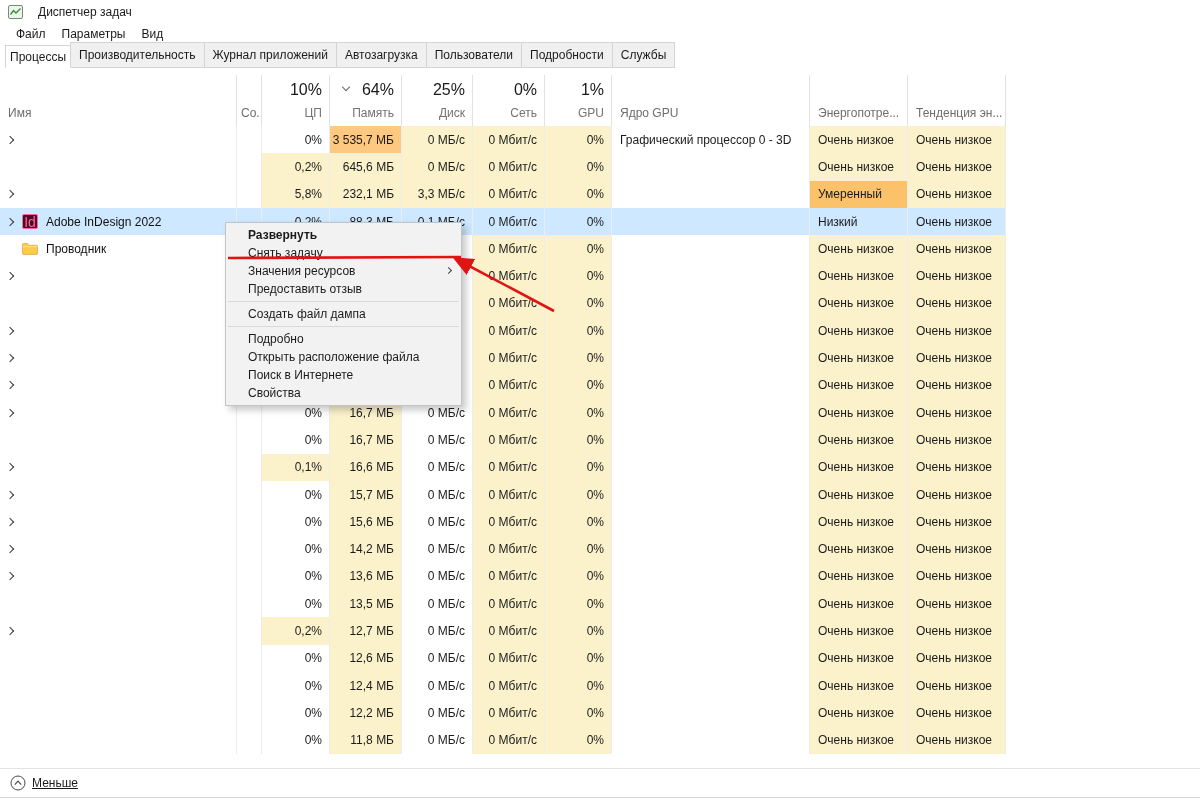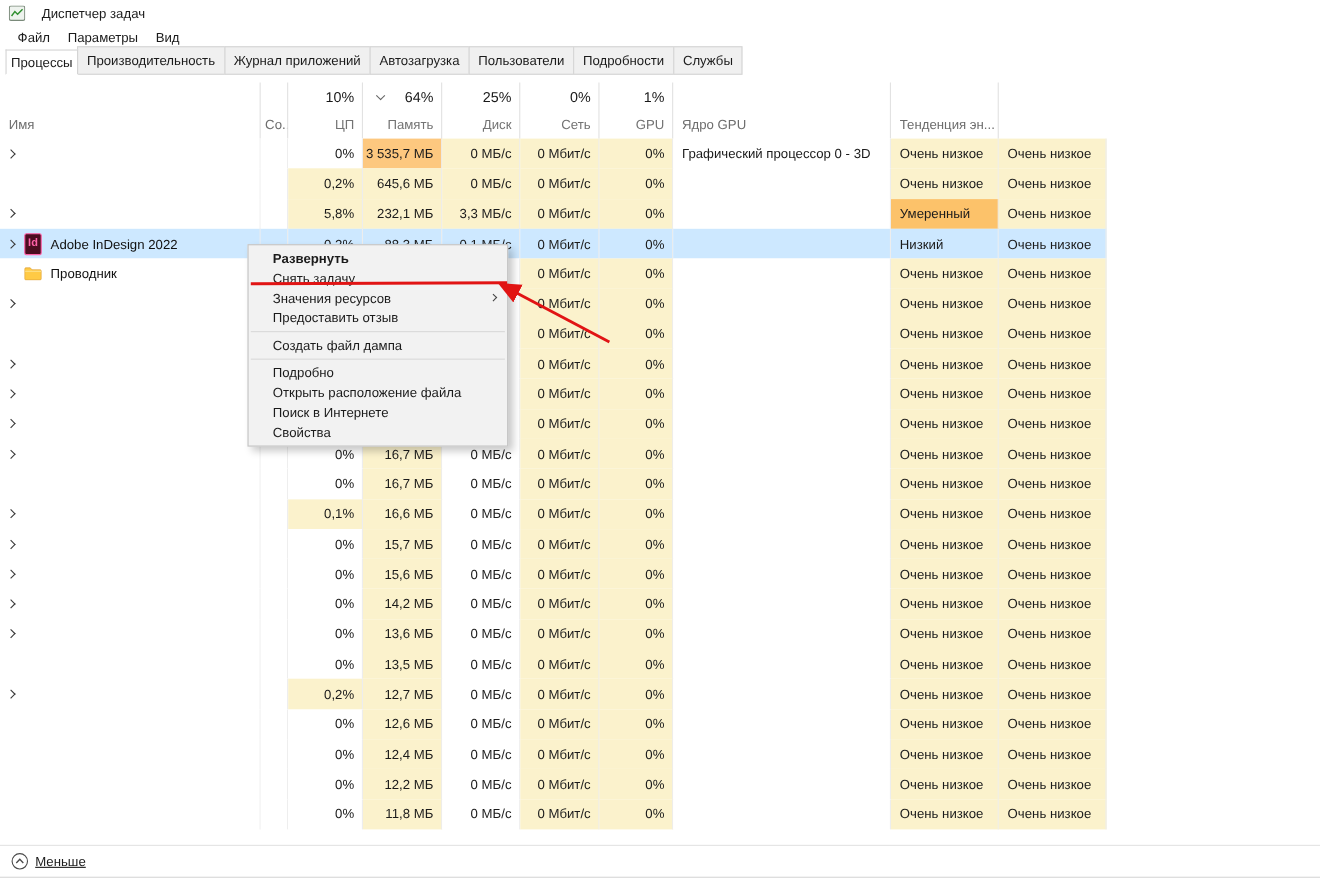--- a/index.html
+++ b/index.html
@@ -14,41 +14,41 @@
 
   
   .tabs{position:absolute;top:45px;left:5px;display:flex;align-items:flex-end;height:23px}
   .tab{background:#f0f0f0;border:1px solid #d4d4d4;padding:12px 8px;margin-right:-1px;height:20px;display:flex;align-items:center;white-space:nowrap}
   .tab.active{background:#fff;border-bottom-color:#fff;height:23px;padding:0 4px;position:relative;z-index:2}
 
   
   .theader{position:absolute;top:75px;left:0;width:1006px;height:51px;display:grid;
            grid-template-columns:237px 25px 68px 72px 71px 72px 67px 198px 98px 98px}
   .hcell{position:relative;border-right:1px solid #e2e2e2;overflow:hidden}
-  .hcell .pct{position:absolute;top:6px;right:7px;font-size:13px;color:#191919}
+  .hcell .pct{position:absolute;top:6px;right:7px;font-size:16px;color:#191919}
   .hcell .hlab{position:absolute;bottom:6px;right:7px;color:#737373}
   .hcell .hlab-left{position:absolute;bottom:6px;left:8px;color:#6d6d6d}
   .sortchev{position:absolute;top:9px;left:13px;width:6px;height:6px;
             border-right:1.4px solid #666;border-bottom:1.4px solid #666;transform:rotate(45deg)}
 
   
   .tbody{position:absolute;top:126px;left:0;width:1006px;z-index:1}
   .trow{display:grid;grid-template-columns:237px 25px 68px 72px 71px 72px 67px 198px 98px 98px;height:27.3px}
   .cell{border-right:1px solid #ededed;display:flex;align-items:center;overflow:hidden;white-space:nowrap;background:#fff}
   .cell.num{justify-content:flex-end;padding-right:7px}
   .cell.left{padding-left:8px}
   .cell.y{background:#fbf2cc}
   .cell.hot{background:#fdc87f}
   .cell.warm{background:#fcc26a}
   .trow.sel .cell{background:#cde8ff !important}
   .namecell{padding-left:7px}
   .chev{width:6px;height:6px;border-top:1.4px solid #3a3a3a;border-right:1.4px solid #3a3a3a;
         transform:rotate(45deg);flex:0 0 auto;margin-right:9px}
   .chev.hidden{visibility:hidden}
-  .icon-id{width:16px;height:20px;background:#4b0d20;color:#ff62a8;font-size:10px;font-weight:bold;
+  .icon-id{width:16px;height:15px;background:#4b0d20;color:#ff62a8;font-size:14px;font-weight:normal;
            display:flex;align-items:center;justify-content:center;border-radius:2px;border:1px solid #ff62a8;
            flex:0 0 auto;margin-right:8px}
   .icon-folder{flex:0 0 auto;margin-right:8px;display:flex}
   .pname{color:#111}
 
   
   .ctxmenu{position:absolute;left:225px;top:222px;width:237px;background:#f2f2f2;border:1px solid #c3c3c3;
            box-shadow:4px 4px 7px rgba(0,0,0,.22);padding:3px 0;z-index:10;list-style:none}
   .ctx-item{height:18px;line-height:18px;padding-left:22px;position:relative;cursor:default}
   .ctx-item.bold{font-weight:bold}
@@ -118,20 +118,23 @@
   <div class="hcell">
       <span class="pct">0%</span>
       <span class="hlab">Сеть</span>
     </div>
   <div class="hcell">
       <span class="pct">1%</span>
       <span class="hlab">GPU</span>
     </div>
   <div class="hcell">
       <span class="hlab-left">Ядро GPU</span>
+    </div>
+  <div class="hcell">
+      <span class="hlab-left">Энергопотре...</span>
     </div>
   <div class="hcell">
       <span class="hlab-left">Тенденция эн...</span>
     </div>
 </div>
 
 <div class="tbody">
     <div class="trow">
       <div class="cell namecell">
         <span class="chev"></span>

